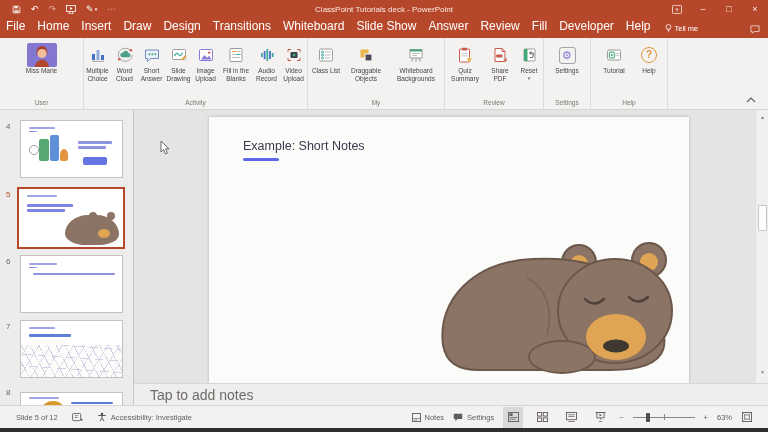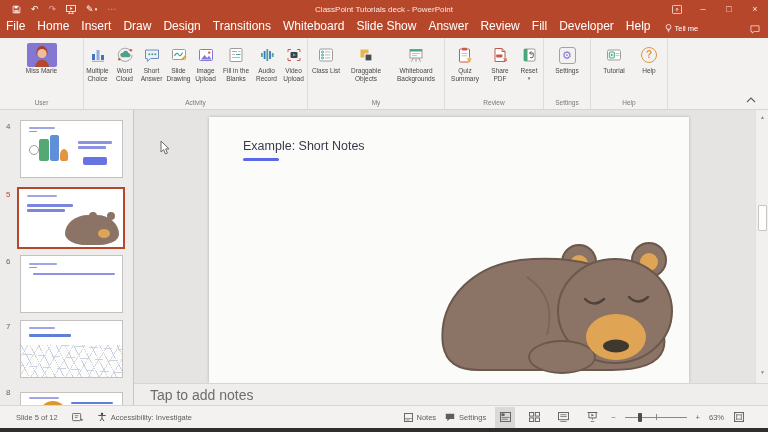--- a/index.html
+++ b/index.html
@@ -58,21 +58,21 @@
   .scroll-arrow { position:absolute; left:0; width:13px; text-align:center; font-size:5px; color:#8A8886; }
   .scroll-thumb { position:absolute; left:2px; top:95px; width:9px; height:26px; background:#FDFDFD; border:1px solid #C8C6C4; border-radius:1px; }
 
   .notes-pane { position:absolute; left:134px; top:383px; width:634px; height:22px; background:#EFEEED; border-top:1px solid #D8D6D4; display:flex; align-items:center; padding-left:16px; z-index:6; }
   .notes-pane span { font-size:14px; color:#6E6C6A; }
 
   
   .statusbar { position:absolute; left:0; top:405px; width:768px; height:23px; background:#F3F2F1; border-top:1px solid #D8D6D4; display:flex; align-items:center; font-size:7.5px; color:#605E5C; z-index:10; }
   .sb-left { display:flex; align-items:flex-end; gap:14px; padding-left:16px; }
   .sb-item { display:flex; align-items:center; gap:4px; white-space:nowrap; }
-  .sb-right { margin-left:auto; display:flex; align-items:center; gap:9px; padding-right:24px; }
+  .sb-right { margin-left:auto; display:flex; align-items:center; gap:9px; padding-right:16px; }
   .viewbtn { width:20px; height:21px; display:flex; align-items:center; justify-content:center; }
   .viewbtn.active { background:#DBD9D7; }
   .zoom-track { position:relative; width:62px; height:11px; display:flex; align-items:center; }
   .zoom-line { position:absolute; left:0; right:0; top:5px; height:1px; background:#8A8886; }
   .zoom-mid { position:absolute; left:50%; top:2.5px; width:1px; height:6px; background:#8A8886; }
   .zoom-knob { position:absolute; left:13px; top:1px; width:4px; height:9px; background:#4F4D4B; border-radius:1px; }
   .zoom-pct { min-width:16px; text-align:right; }
 
   .bottom-strip { position:absolute; left:0; top:428px; width:768px; height:4px; background:#2E2E2E; z-index:11; }
 

